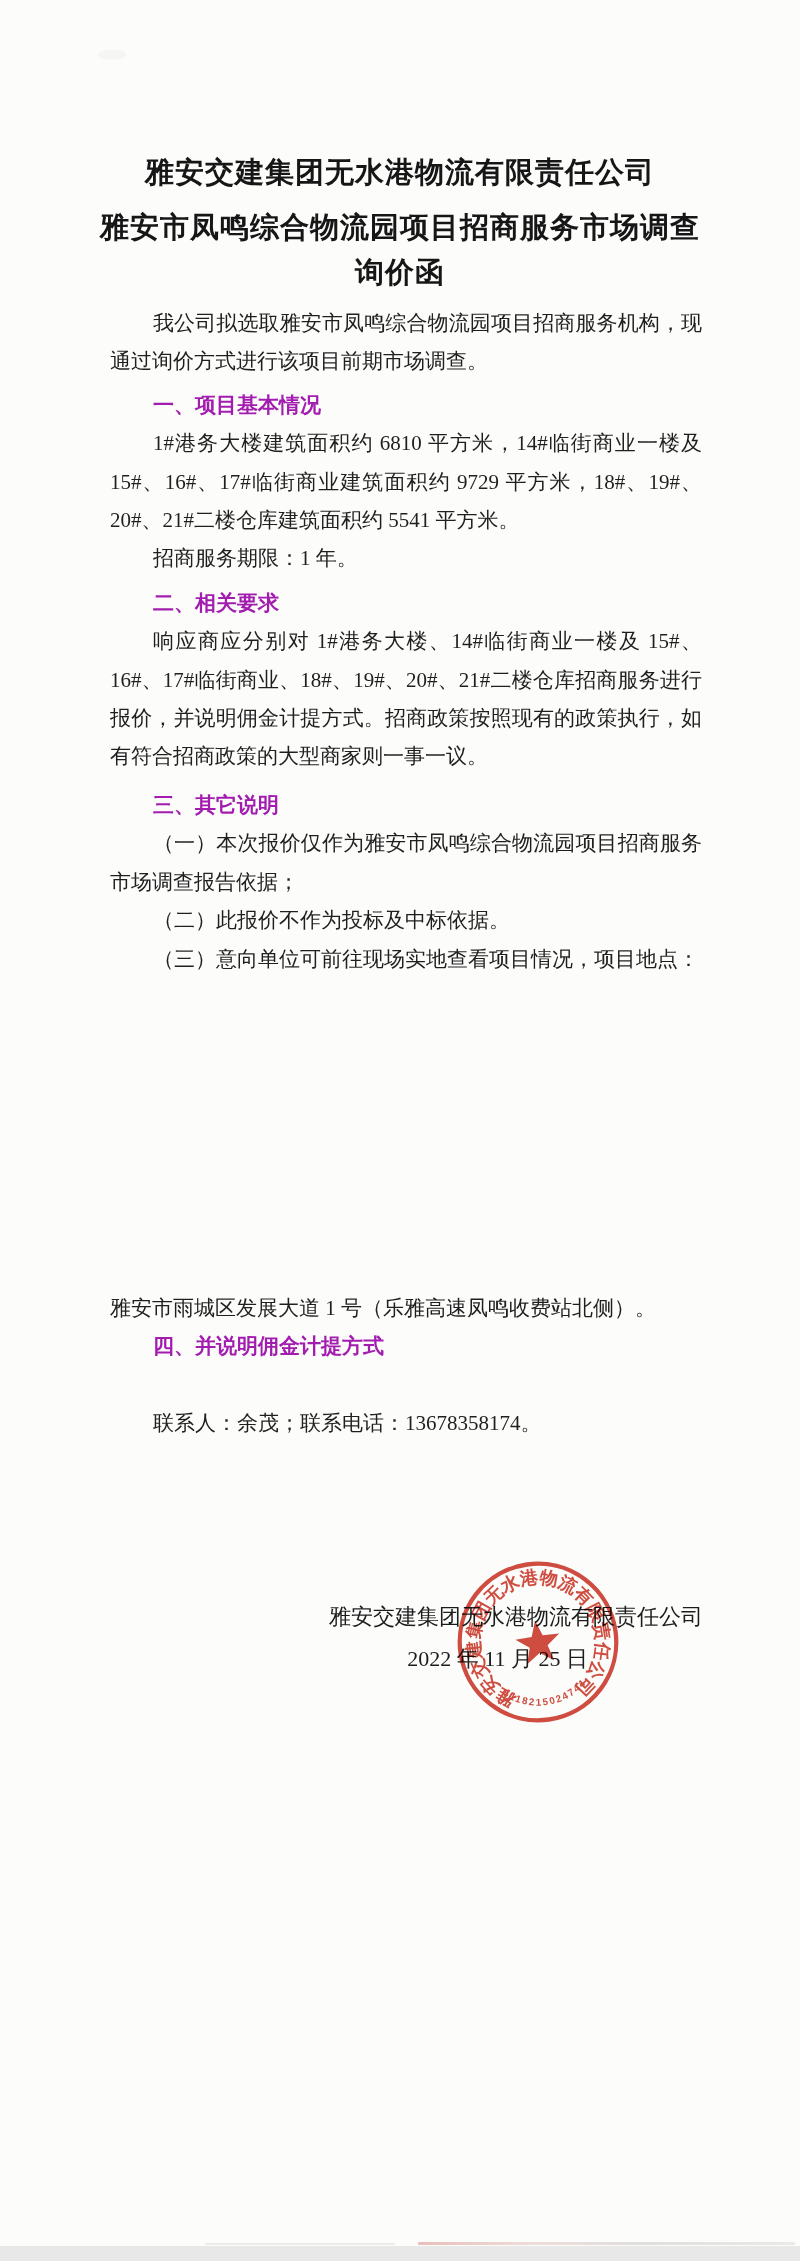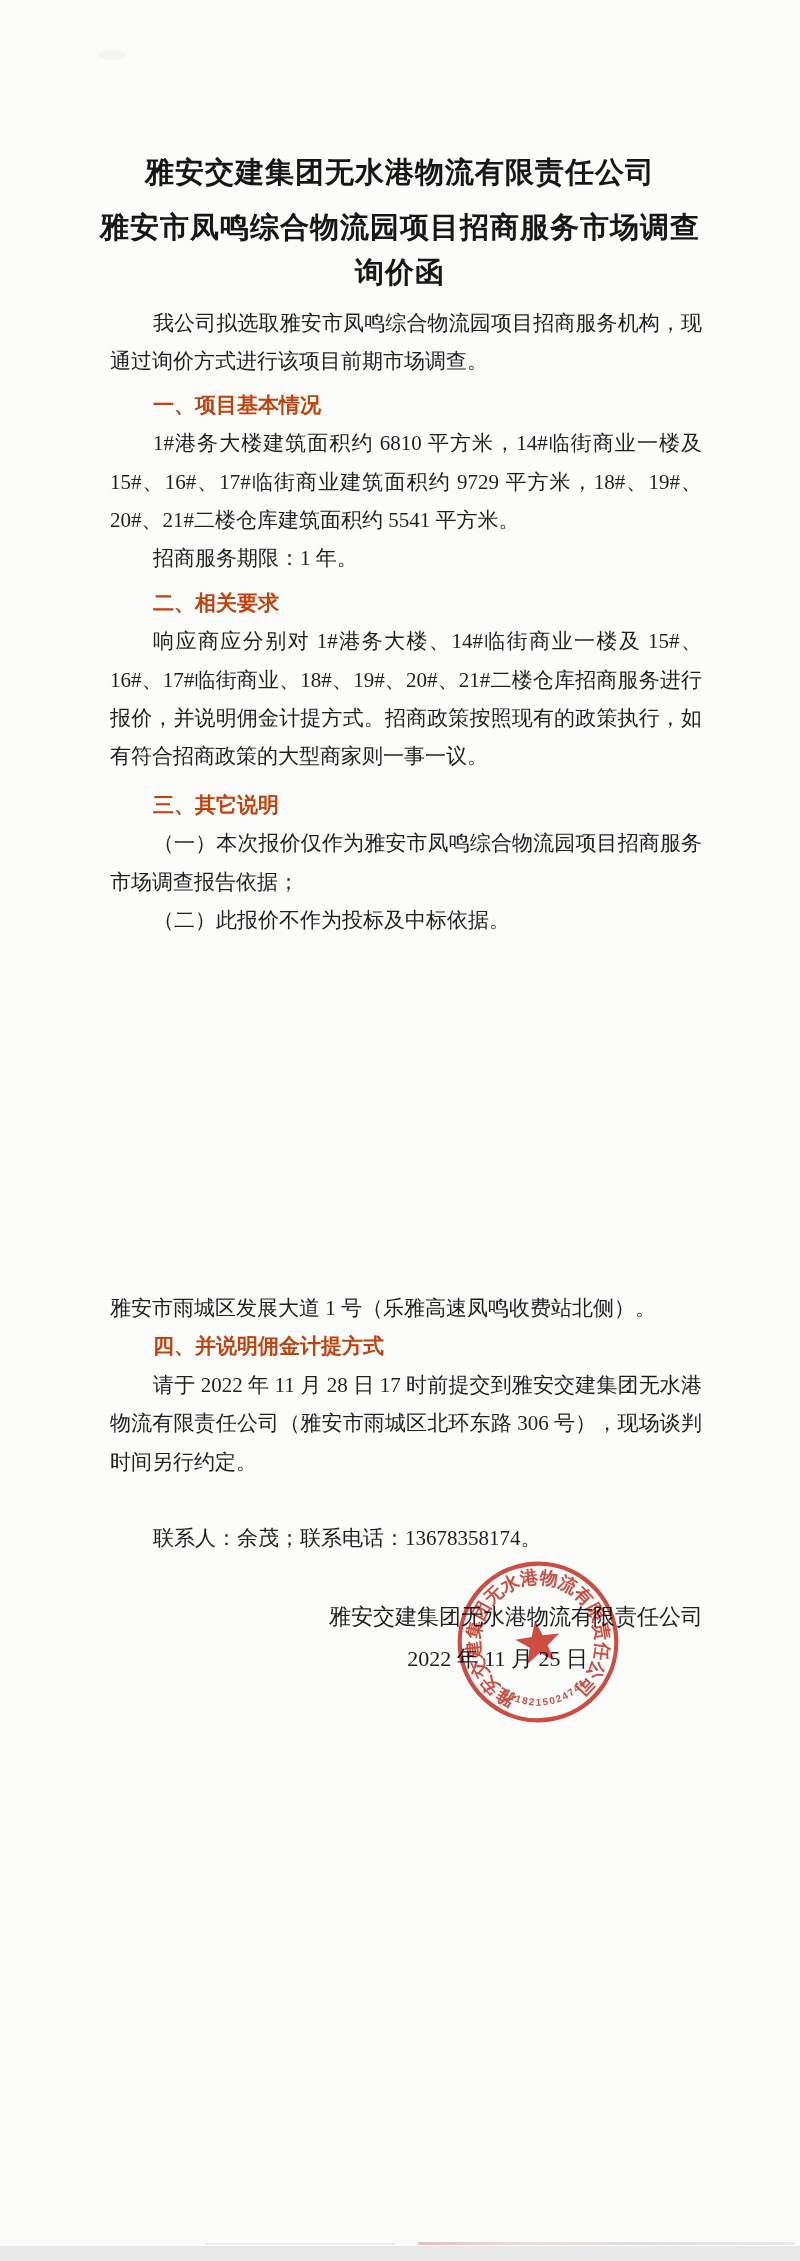--- a/index.html
+++ b/index.html
@@ -29,21 +29,21 @@
     text-align:justify;
   }
   .body-1 { top:304px; }
   .body-2 { top:1289px; }
   .body-block p { margin:0; }
   .indent { text-indent:43px; }
   .sec-heading {
     margin:0; text-indent:43px;
     font-family:"Liberation Sans","DejaVu Sans",sans-serif;
     font-size:21px; font-weight:700; line-height:38.4px;
-    color:#c2410c; text-align:left;
+    color:#a21caf; text-align:left;
   }
   .m1 { margin-top:5px !important; }
   .m2 { margin-top:6px !important; }
   .m3 { margin-top:10px !important; }
   .contact-line { margin-top:38px !important; }
 
   
   .signature-block {
     position:absolute; top:1596px; left:0; right:0;
     font-size:22px; line-height:42px; color:#1c1c1c;
@@ -102,26 +102,26 @@
   <div class="body-block body-1">
     <p class="indent">我公司拟选取雅安市凤鸣综合物流园项目招商服务机构，现通过询价方式进行该项目前期市场调查。</p>
     <p class="sec-heading m1">一、项目基本情况</p>
     <p class="indent">1#港务大楼建筑面积约 6810 平方米，14#临街商业一楼及15#、16#、17#临街商业建筑面积约 9729 平方米，18#、19#、20#、21#二楼仓库建筑面积约 5541 平方米。</p>
     <p class="indent">招商服务期限：1 年。</p>
     <p class="sec-heading m2">二、相关要求</p>
     <p class="indent">响应商应分别对 1#港务大楼、14#临街商业一楼及 15#、16#、17#临街商业、18#、19#、20#、21#二楼仓库招商服务进行报价，并说明佣金计提方式。招商政策按照现有的政策执行，如有符合招商政策的大型商家则一事一议。</p>
     <p class="sec-heading m3">三、其它说明</p>
     <p class="indent">（一）本次报价仅作为雅安市凤鸣综合物流园项目招商服务市场调查报告依据；</p>
     <p class="indent">（二）此报价不作为投标及中标依据。</p>
+    <p class="indent">（三）意向单位可前往现场实地查看项目情况，项目地点：</p>
   </div>
 
   <div class="body-block body-2">
     <p>雅安市雨城区发展大道 1 号（乐雅高速凤鸣收费站北侧）。</p>
     <p class="sec-heading">四、并说明佣金计提方式</p>
-    <p class="indent">请于 2022 年 11 月 28 日 17 时前提交到雅安交建集团无水港物流有限责任公司（雅安市雨城区北环东路 306 号），现场谈判时间另行约定。</p>
     <p class="indent contact-line">联系人：余茂；联系电话：13678358174。</p>
   </div>
 
   <div class="signature-block">
     <div class="sig-company">雅安交建集团无水港物流有限责任公司</div>
     <div class="sig-date">2022 年 11 月 25 日</div>
   </div>
 
   <div class="seal">
     <svg viewBox="0 0 200 200">

